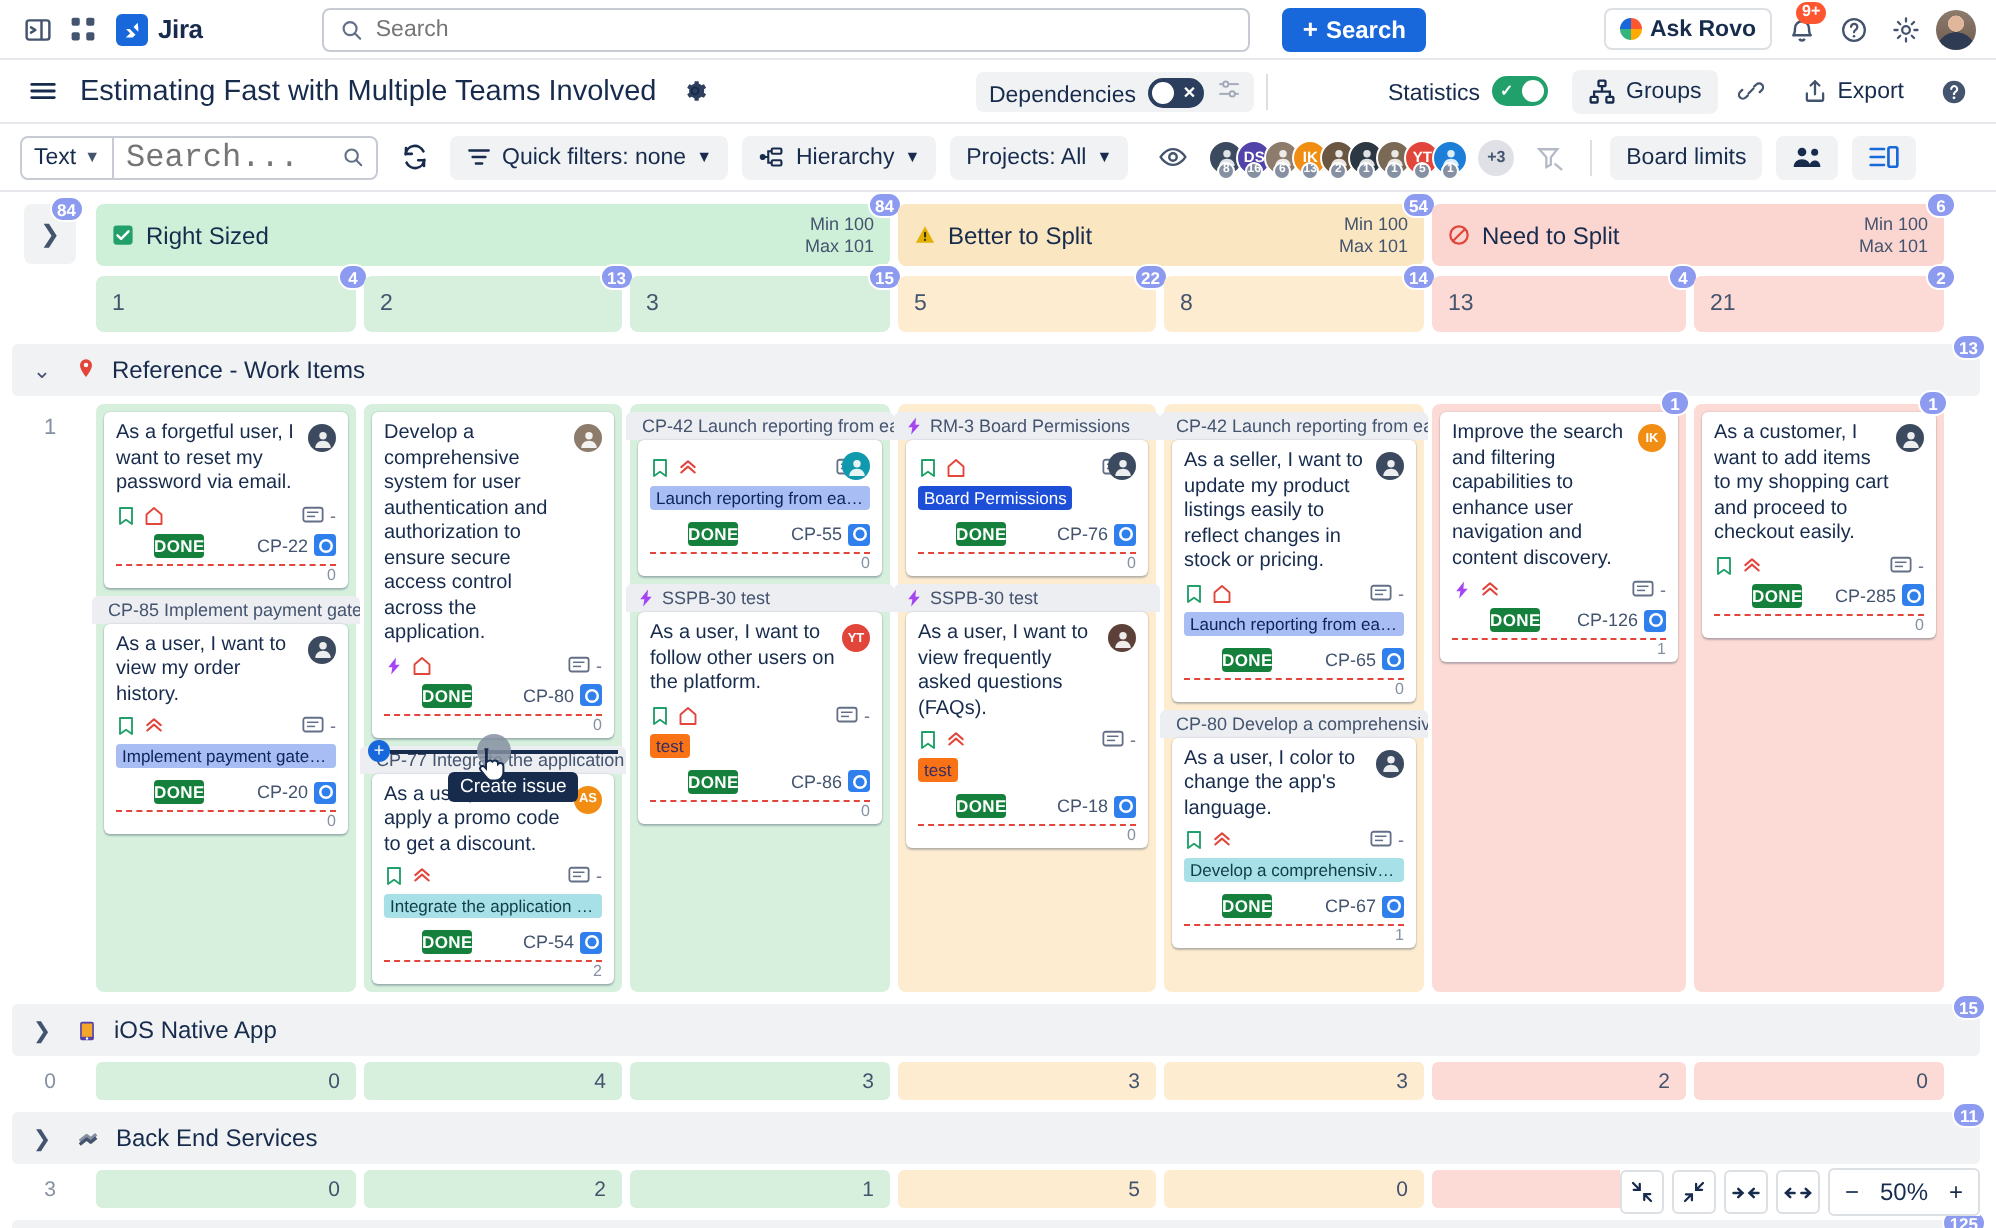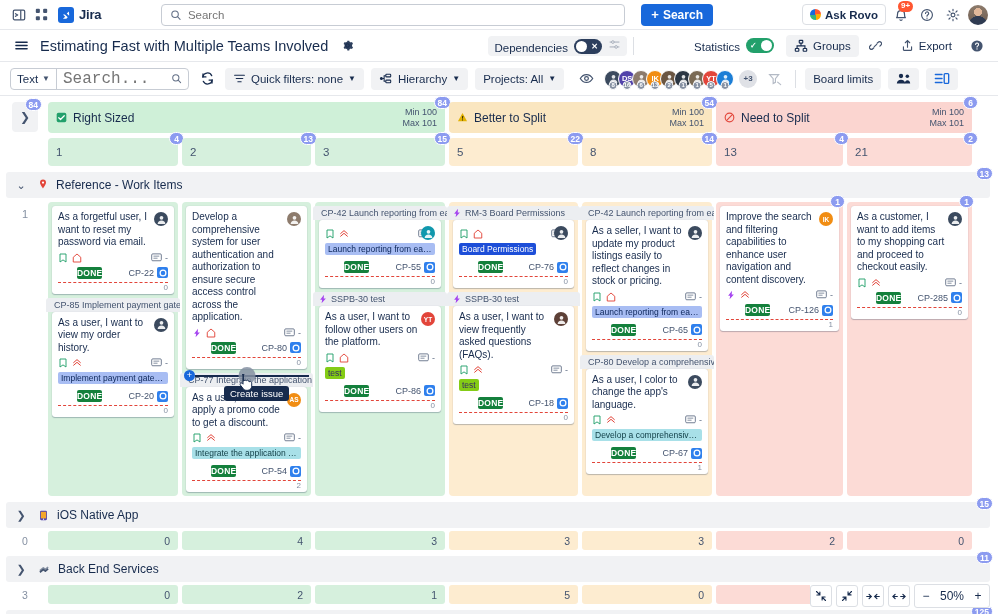--- a/index.html
+++ b/index.html
@@ -125,21 +125,21 @@
   .card{background:#fff;border-radius:3px;box-shadow:0 1px 1px rgba(9,30,66,.25),0 0 1px rgba(9,30,66,.22);
     padding:5px 6px 3px 6px;position:relative;}
   .card .ctext{font-size:10px;line-height:12.5px;color:#172b4d;padding-right:16px;}
   .card .cav{position:absolute;right:6px;top:6px;width:14px;height:14px;border-radius:50%;
     display:flex;align-items:center;justify-content:center;font-size:6.5px;color:#fff;font-weight:700;}
   .crow{display:flex;align-items:center;gap:4px;margin-top:3px;height:12px;}
   .crow .right{margin-left:auto;display:flex;align-items:center;gap:3px;color:#626f86;font-size:9px;}
   .tag{font-size:8.5px;border-radius:2px;padding:1px 3px;margin-top:3px;display:inline-block;
     max-width:100%;overflow:hidden;text-overflow:ellipsis;white-space:nowrap;}
   .tag.blue{background:#a8bdf3;color:#0b2559;}
-  .tag.purple{background:#84cc16;color:#352c63;}
+  .tag.purple{background:#f97316;color:#352c63;}
   .tag.teal{background:#a8e0e8;color:#0f3d45;}
   .tag.bluestrong{background:#1d4ed8;color:#fff;}
   .cfoot{display:flex;align-items:center;margin-top:3px;}
   .done{background:#14803c;color:#fff;font-size:8.5px;font-weight:700;padding:1px 0;border-radius:2px;letter-spacing:.2px;margin-left:19px;}
   .key{margin-left:auto;font-size:9px;color:#44546f;display:flex;align-items:center;gap:3px;}
   .keyic{width:11px;height:11px;border-radius:2px;background:#2f80ed;display:flex;align-items:center;
     justify-content:center;color:#fff;font-size:7px;}
   .dashline{border-top:1.5px dashed #e2453a;margin-top:3px;position:relative;height:9px;}
   .dashline .dn{position:absolute;right:0;top:0px;font-size:8px;color:#8590a2;}
   .parentbar{background:#eceef1;border-radius:3px 3px 0 0;padding:2px 5px;font-size:9px;color:#44546f;

